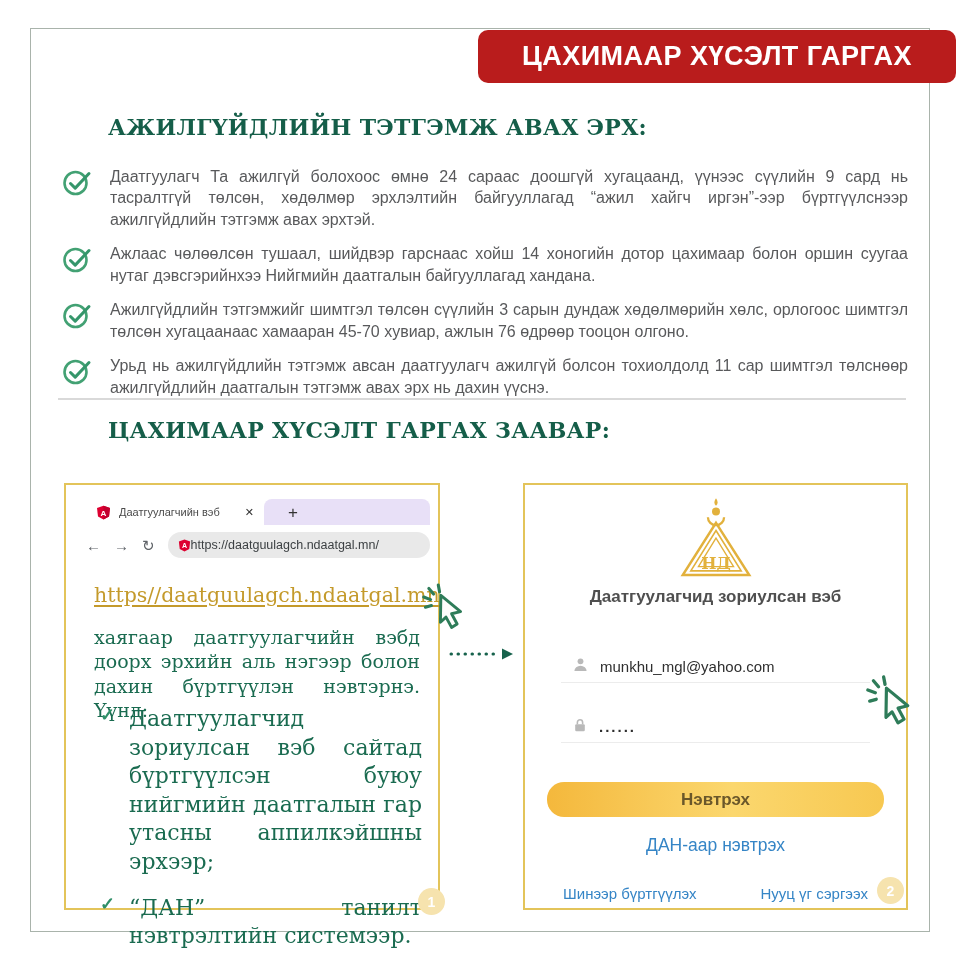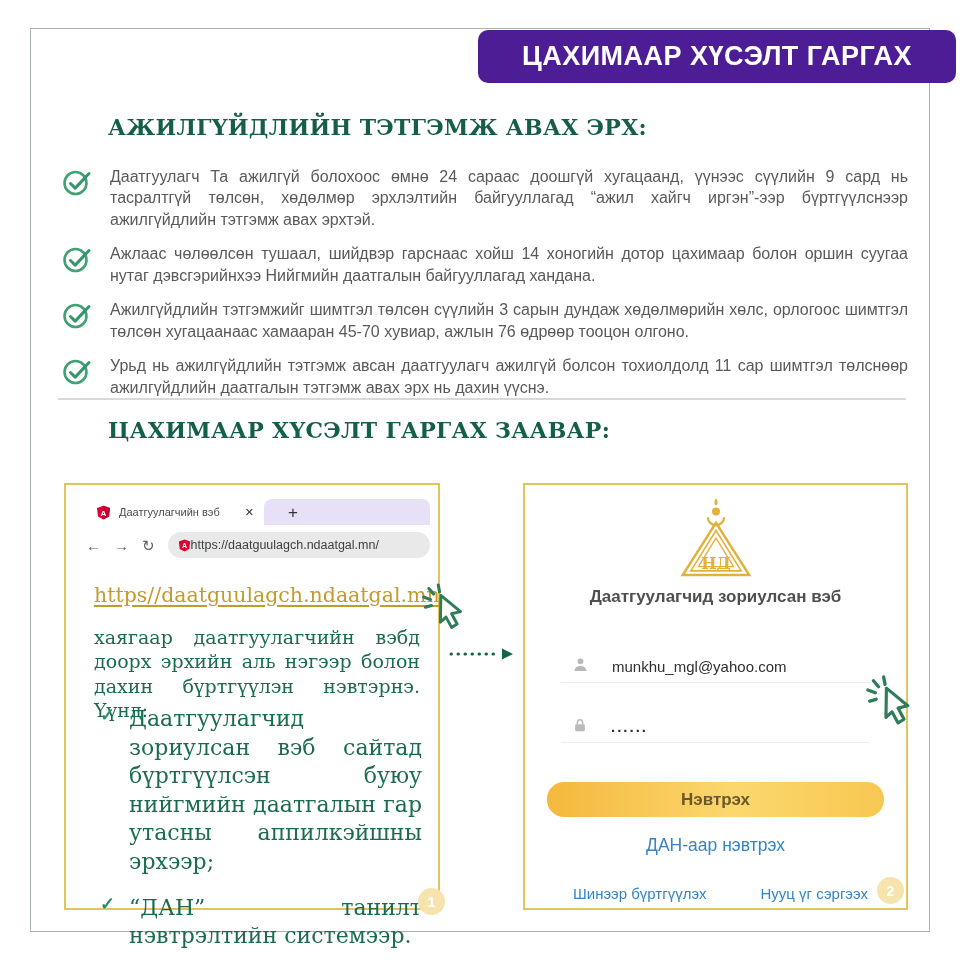--- a/index.html
+++ b/index.html
@@ -2,21 +2,21 @@
 <html><head>
 <meta charset="utf-8">
 <style>
   * { margin:0; padding:0; box-sizing:border-box; }
   html,body { background:#fff; }
   body { width:960px; height:960px; position:relative; font-family:"Liberation Sans", sans-serif; overflow:hidden; }
   .page { position:absolute; inset:0; }
   .frame { position:absolute; left:30px; top:28px; width:900px; height:904px; border:1px solid #a9b3ab; background:#fff; }
 
   
-  .banner { position:absolute; left:478px; top:30px; width:478px; height:53px; background:#4c1d95;
+  .banner { position:absolute; left:478px; top:30px; width:478px; height:53px; background:#b91c1c;
             border-radius:10px; display:flex; align-items:center; justify-content:center; z-index:3; }
   .banner span { color:#fff; font-weight:bold; font-size:27px; letter-spacing:.5px; }
 
   .sec-title { position:absolute; font-family:"DejaVu Serif", serif; font-weight:bold;
                font-size:22px; color:#155E49; letter-spacing:.3px; }
   #sec1-title { left:108px; top:114px; }
   #sec2-title { left:108px; top:417px; }
 
   .bullets { position:absolute; left:62px; top:166px; width:846px; }
   .bullet { display:flex; gap:18px; margin-bottom:13px; }
@@ -59,30 +59,30 @@
   .cursor { position:absolute; z-index:4; }
   .cursor1 { left:356px; top:98px; }
   .cursor2 { right:-12px; top:190px; }
 
   .dotted-arrow { position:absolute; left:448px; top:646px; z-index:2; }
 
   
   .logo { position:absolute; left:50%; top:12px; transform:translateX(-50%); }
   .login-title { position:absolute; top:102px; width:100%; text-align:center; font-size:17px; font-weight:bold; color:#4f4f4f; }
   .field { position:absolute; left:36px; right:36px; height:32px; border-bottom:1px solid #ececec;
-           display:flex; align-items:center; gap:24px; padding-left:12px; }
+           display:flex; align-items:center; gap:12px; padding-left:12px; }
   .field-email { top:166px; }
   .field-pass  { top:226px; }
   .f-val { font-size:15px; color:#2f2f2f; }
   .f-dots { letter-spacing:2px; font-weight:bold; }
   .login-btn { position:absolute; left:22px; right:22px; top:297px; height:35px; border:none; border-radius:17px;
                background:linear-gradient(90deg,#F4B83C,#FBD76E 55%,#F7C851); font-size:17px; font-weight:bold;
                color:#6A572A; font-family:"Liberation Sans",sans-serif; cursor:pointer; }
   .dan-link { position:absolute; top:350px; width:100%; text-align:center; color:#3585C6; font-size:17.5px; text-decoration:none; display:block; }
-  .bottom-links { position:absolute; left:48px; right:38px; top:400px; display:flex; justify-content:space-between;gap:40px; }
+  .bottom-links { position:absolute; left:38px; right:38px; top:400px; display:flex; justify-content:space-between;gap:40px; }
   .bottom-links a { color:#3585C6; font-size:15px; text-decoration:none; }
 </style>
 </head>
 <body>
 
 <div class="page">
   <div class="frame"></div>
 
   <header class="banner">
     <span>ЦАХИМААР ХҮСЭЛТ ГАРГАХ</span>

